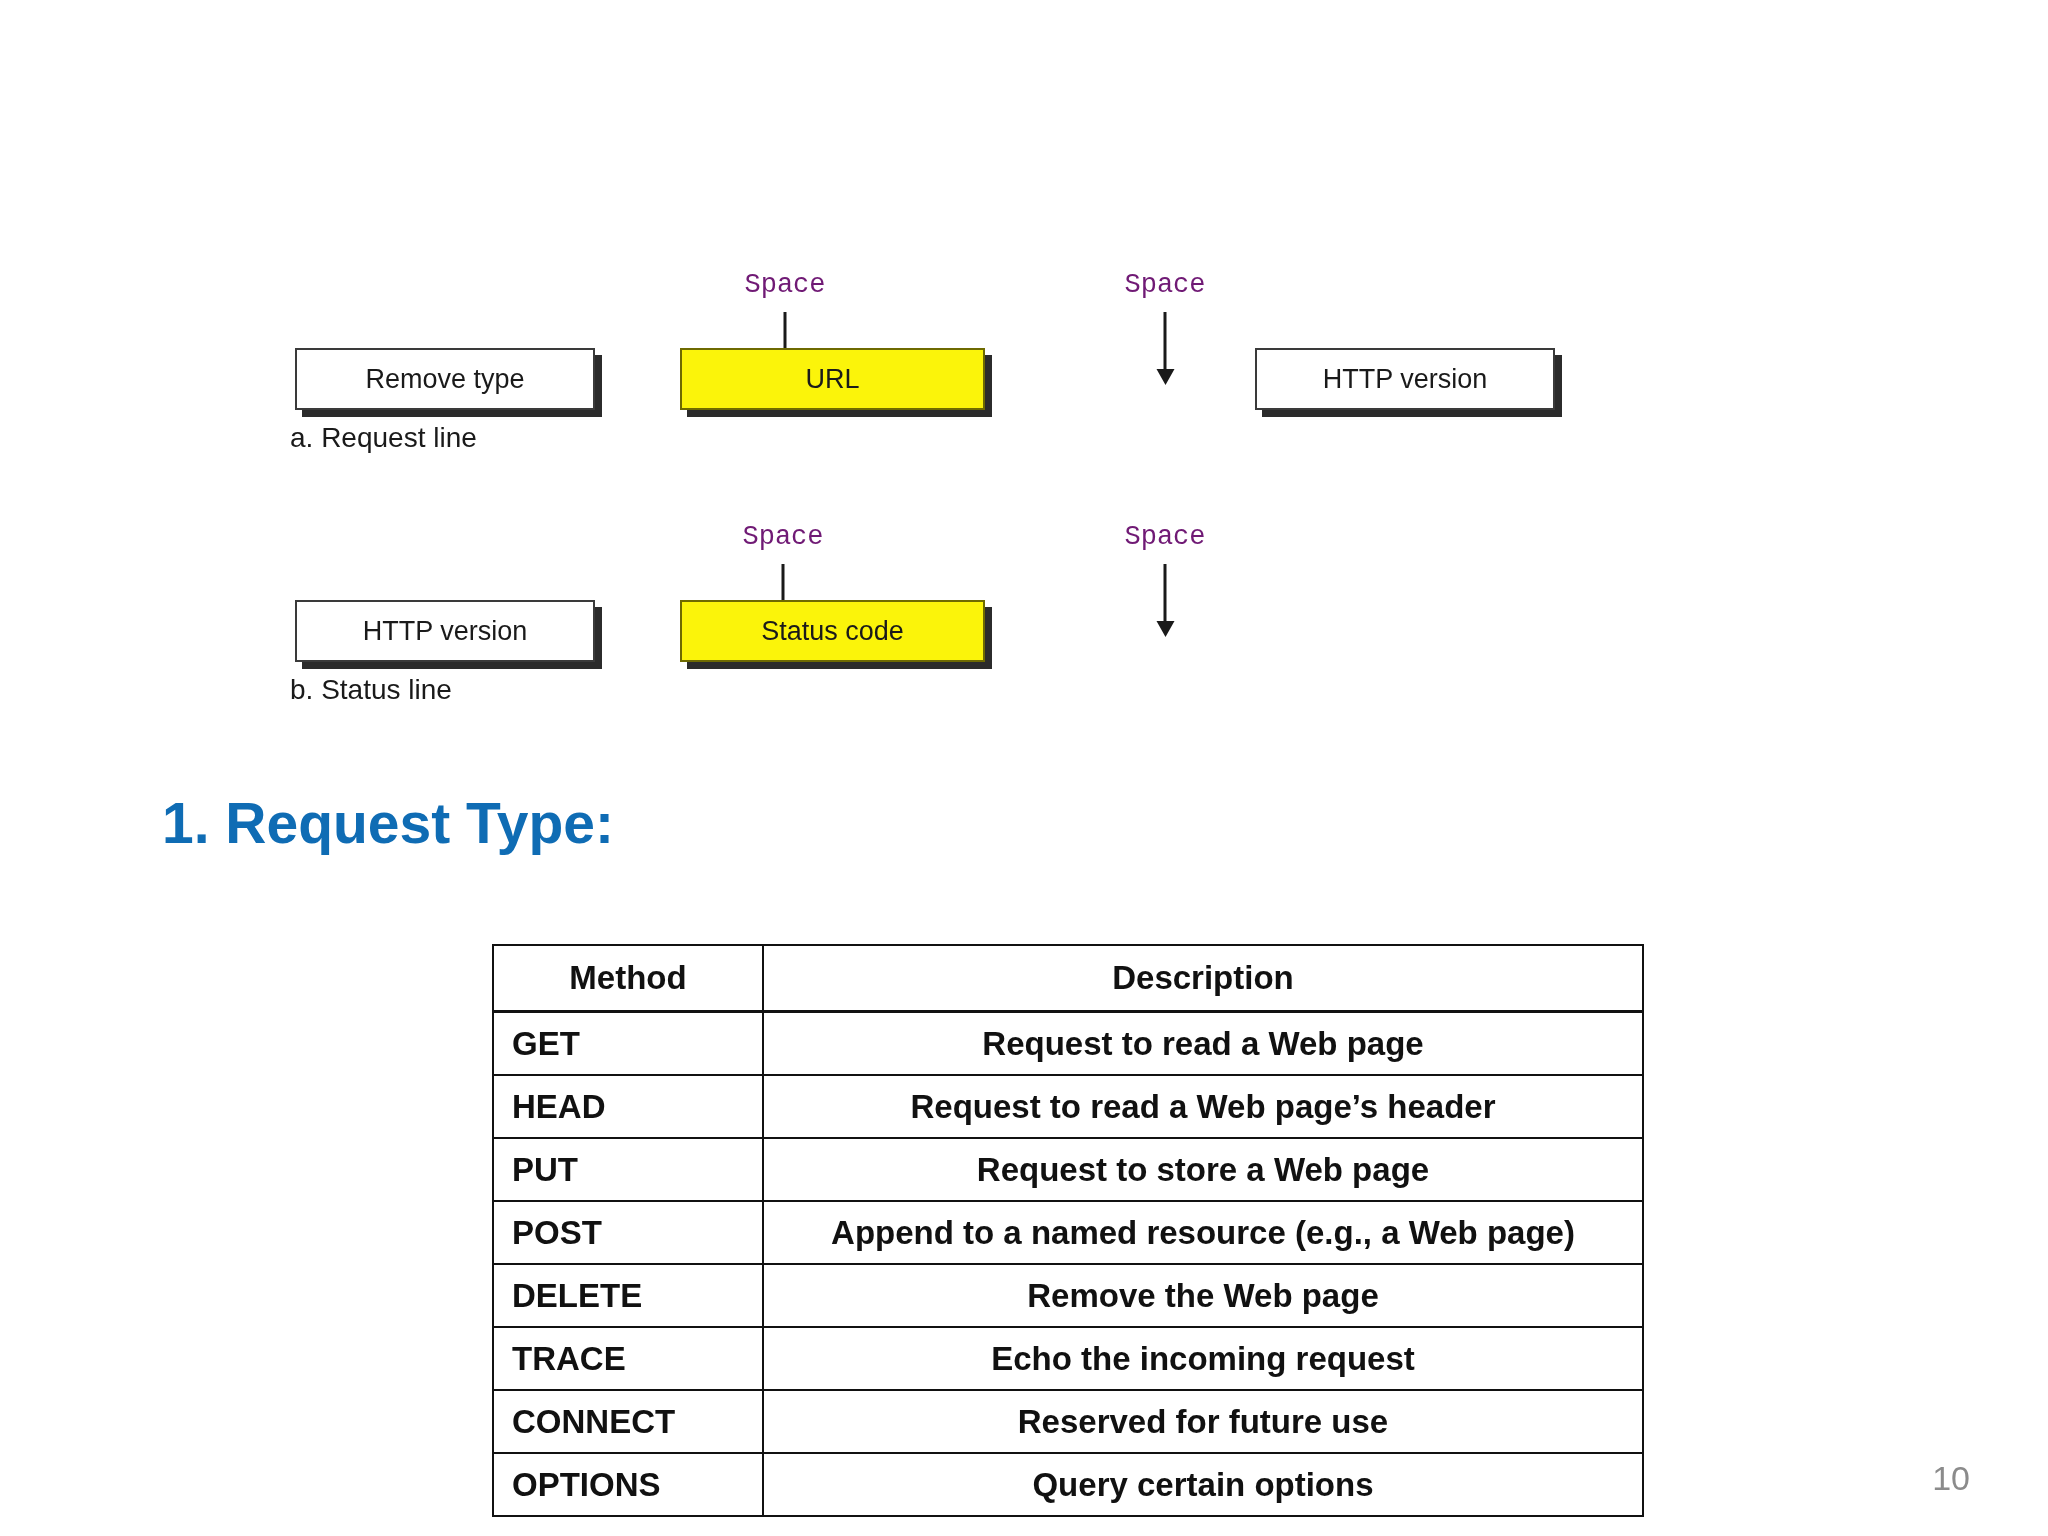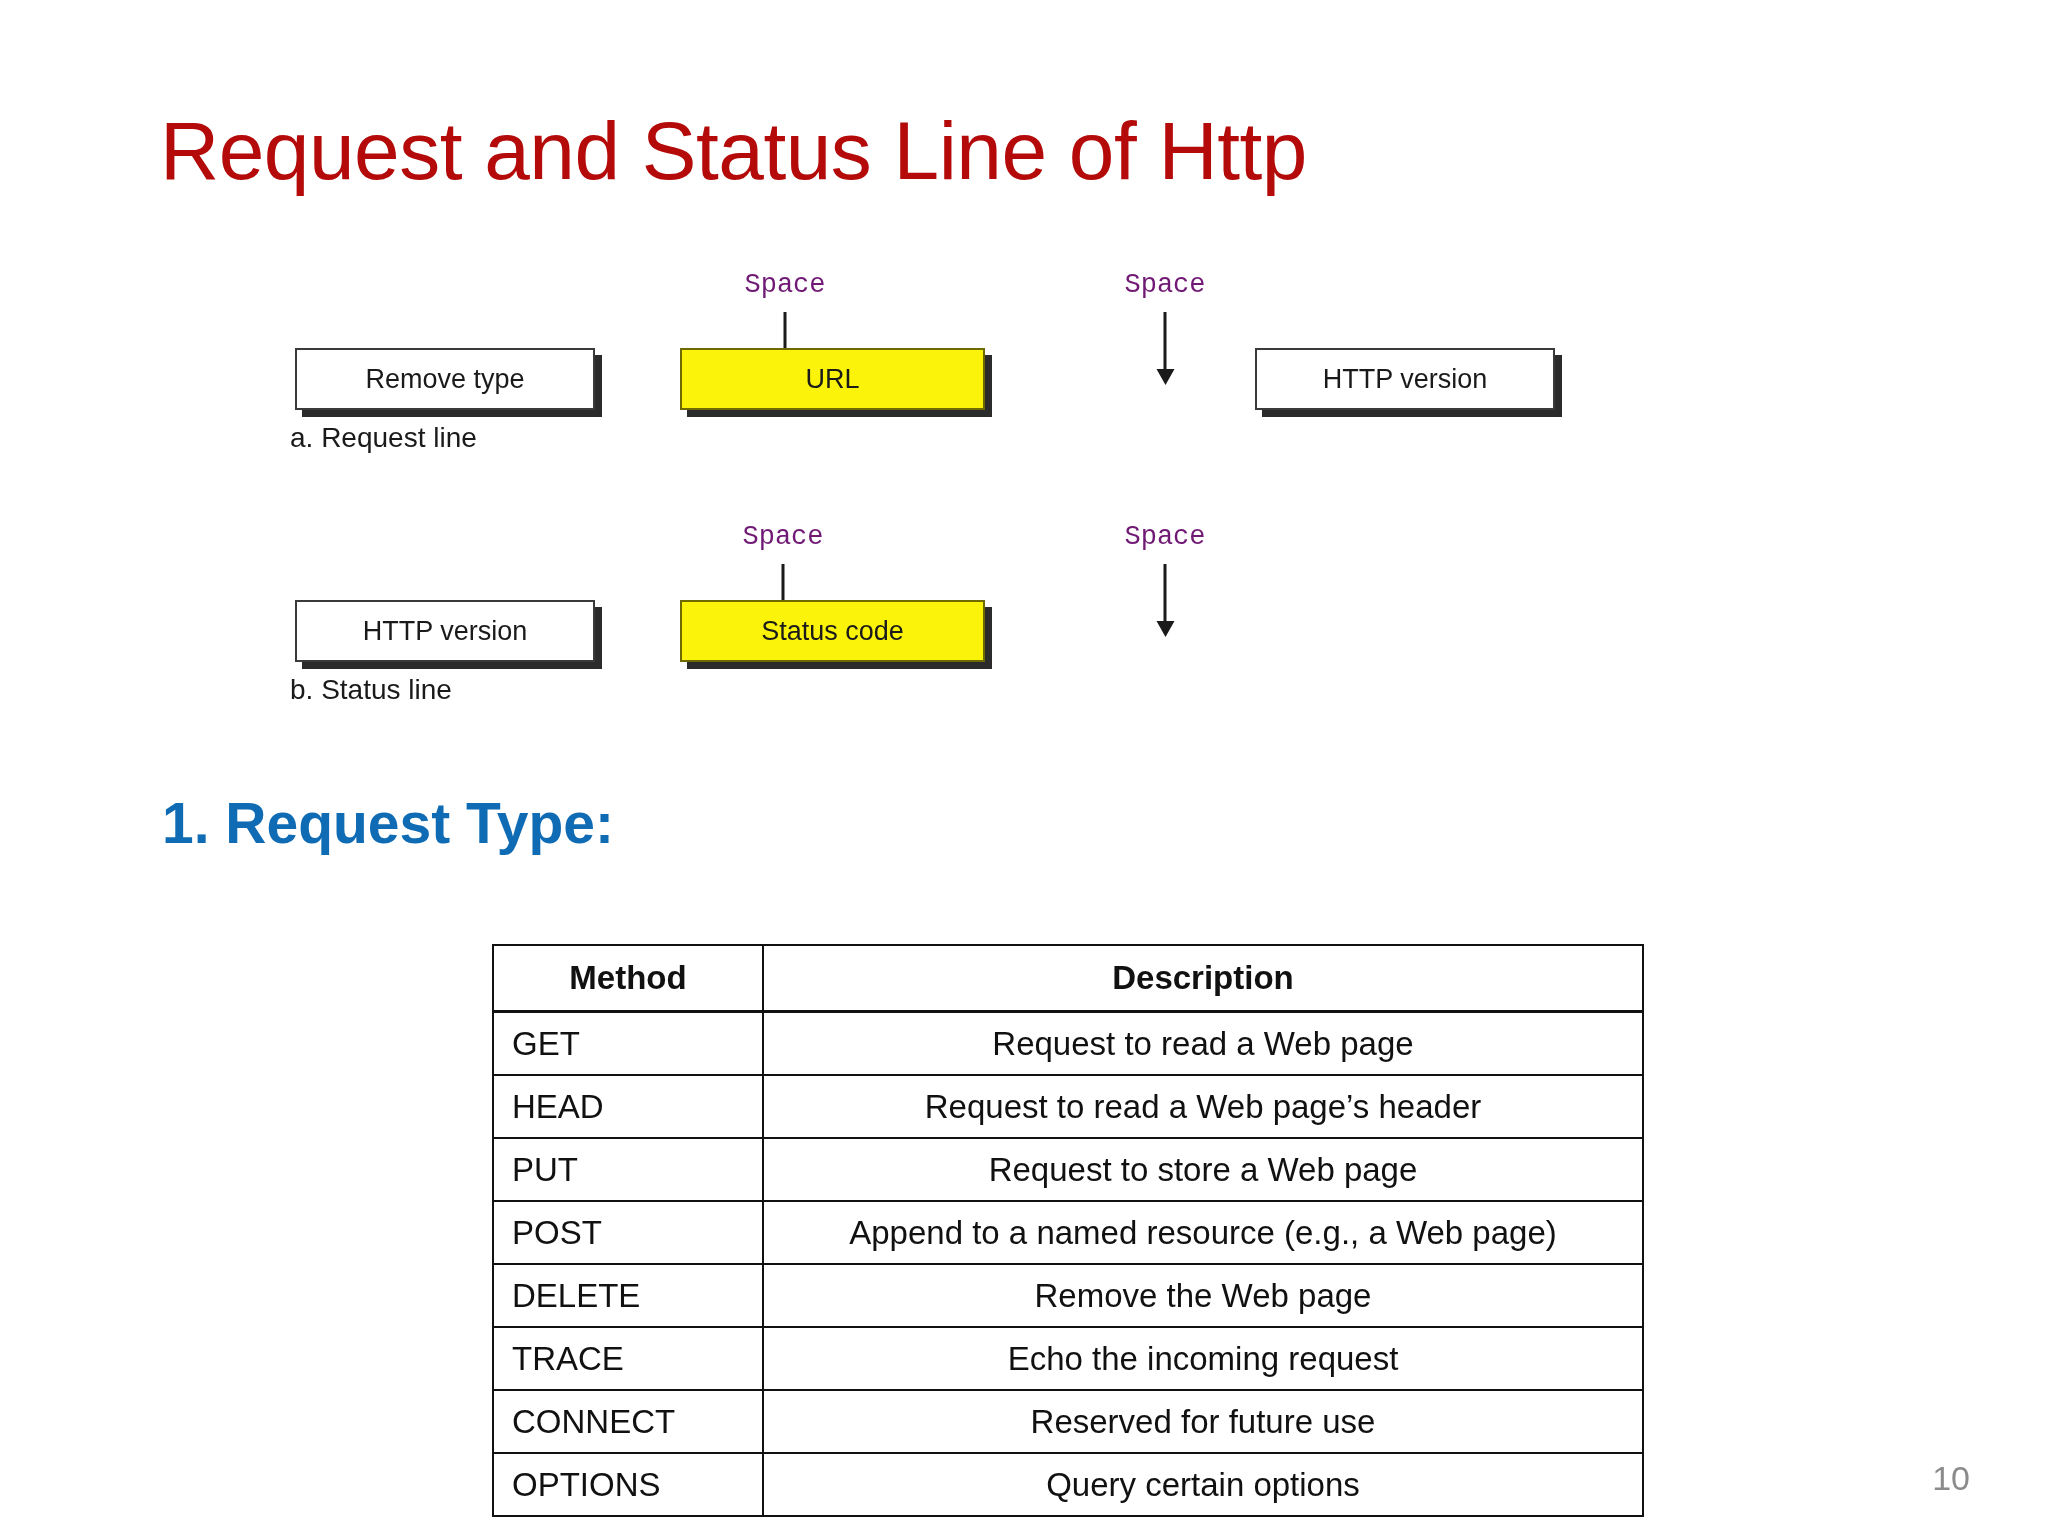--- a/index.html
+++ b/index.html
@@ -135,20 +135,21 @@
   }
   table.method-table th,
   table.method-table td {
     border: 2px solid #111111;
     font-family: "Liberation Sans", sans-serif;
     color: #111111;
     padding: 0 14px;
     height: 61px;
     font-size: 33px;
     vertical-align: middle;
+    font-weight: bold;
   }
   table.method-table th {
     font-weight: bold;
     text-align: center;
     border-bottom-width: 3px;
     height: 64px;
   }
   table.method-table td.method-cell {
     text-align: left;
     width: 240px;
@@ -167,21 +168,20 @@
     font-size: 34px;
     color: #8b8b8b;
     margin-left: 23px;
   }
 </style>
 </head>
 <body>
 
 <div class="slide">
 
-  <div class="slide-title">Request and Status Line of Http</div>
 
   <div class="figure">
 
     <div class="diagram request">
       <div class="space-label" style="left:530px;">Space</div>
       <div class="space-arrow" style="left:530px;"></div>
 
       <div class="space-label" style="left:910px;">Space</div>
       <div class="space-arrow" style="left:910px;"></div>
 

